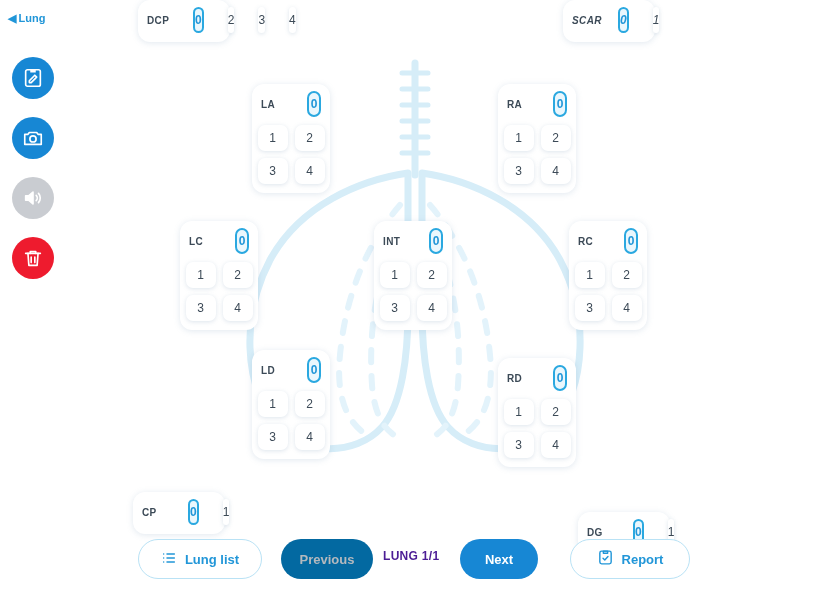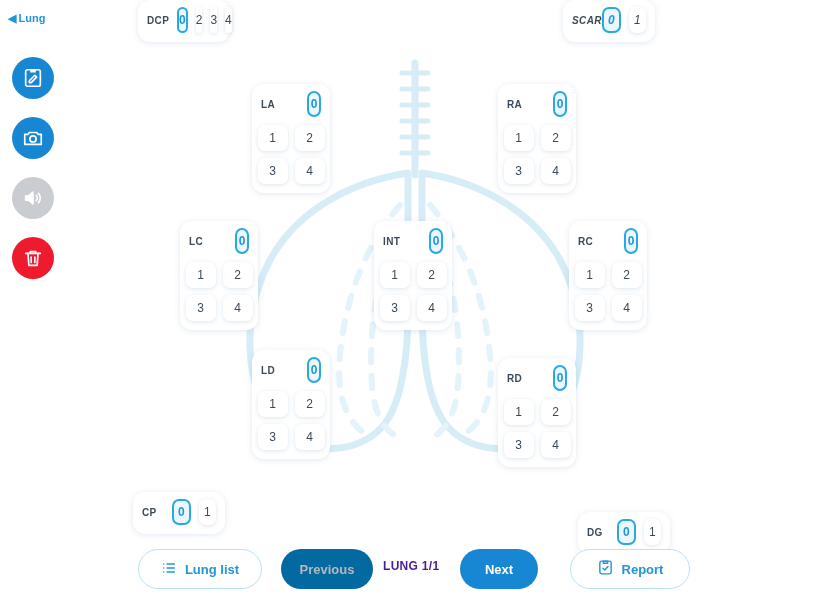--- a/index.html
+++ b/index.html
@@ -100,41 +100,41 @@
     background: #eaf7fd;
     box-shadow: none;
   }
   .grid2 {
     margin-top: 8px;
     display: grid;
     grid-template-columns: 30px 30px;
     grid-gap: 7px;
     justify-content: center;
   }
-  .panel.inline .panel-head { gap: 8px; }
+  .panel.inline .panel-head { gap: 24px; }
 
   
   #panel-dcp  { left: 138px; top: 0px;   width: 92px; }
   #panel-scar { left: 563px; top: 0px;   width: 92px; font-style: italic; }
   
   #panel-la { left: 252px; top: 84px;  width: 78px; }
   #panel-ra { left: 498px; top: 84px;  width: 78px; }
   #panel-lc { left: 180px; top: 221px; width: 78px; }
   #panel-int{ left: 374px; top: 221px; width: 78px; }
   #panel-rc { left: 569px; top: 221px; width: 78px; }
   #panel-ld { left: 252px; top: 350px; width: 78px; }
   #panel-rd { left: 498px; top: 358px; width: 78px; }
   
   #panel-cp { left: 133px; top: 492px; width: 92px; }
   #panel-dg { left: 578px; top: 512px; width: 92px; }
 
   
   .footer {
     position: absolute;
-    left: 0; bottom: 6px;
+    left: 0; bottom: 16px;
     width: 652px; height: 70px; text-align: center;
   }
   .btn {
     position: absolute;
     display: flex;
     align-items: center;
     justify-content: center;
     gap: 8px;
     border-radius: 22px;
     font-size: 13px;

